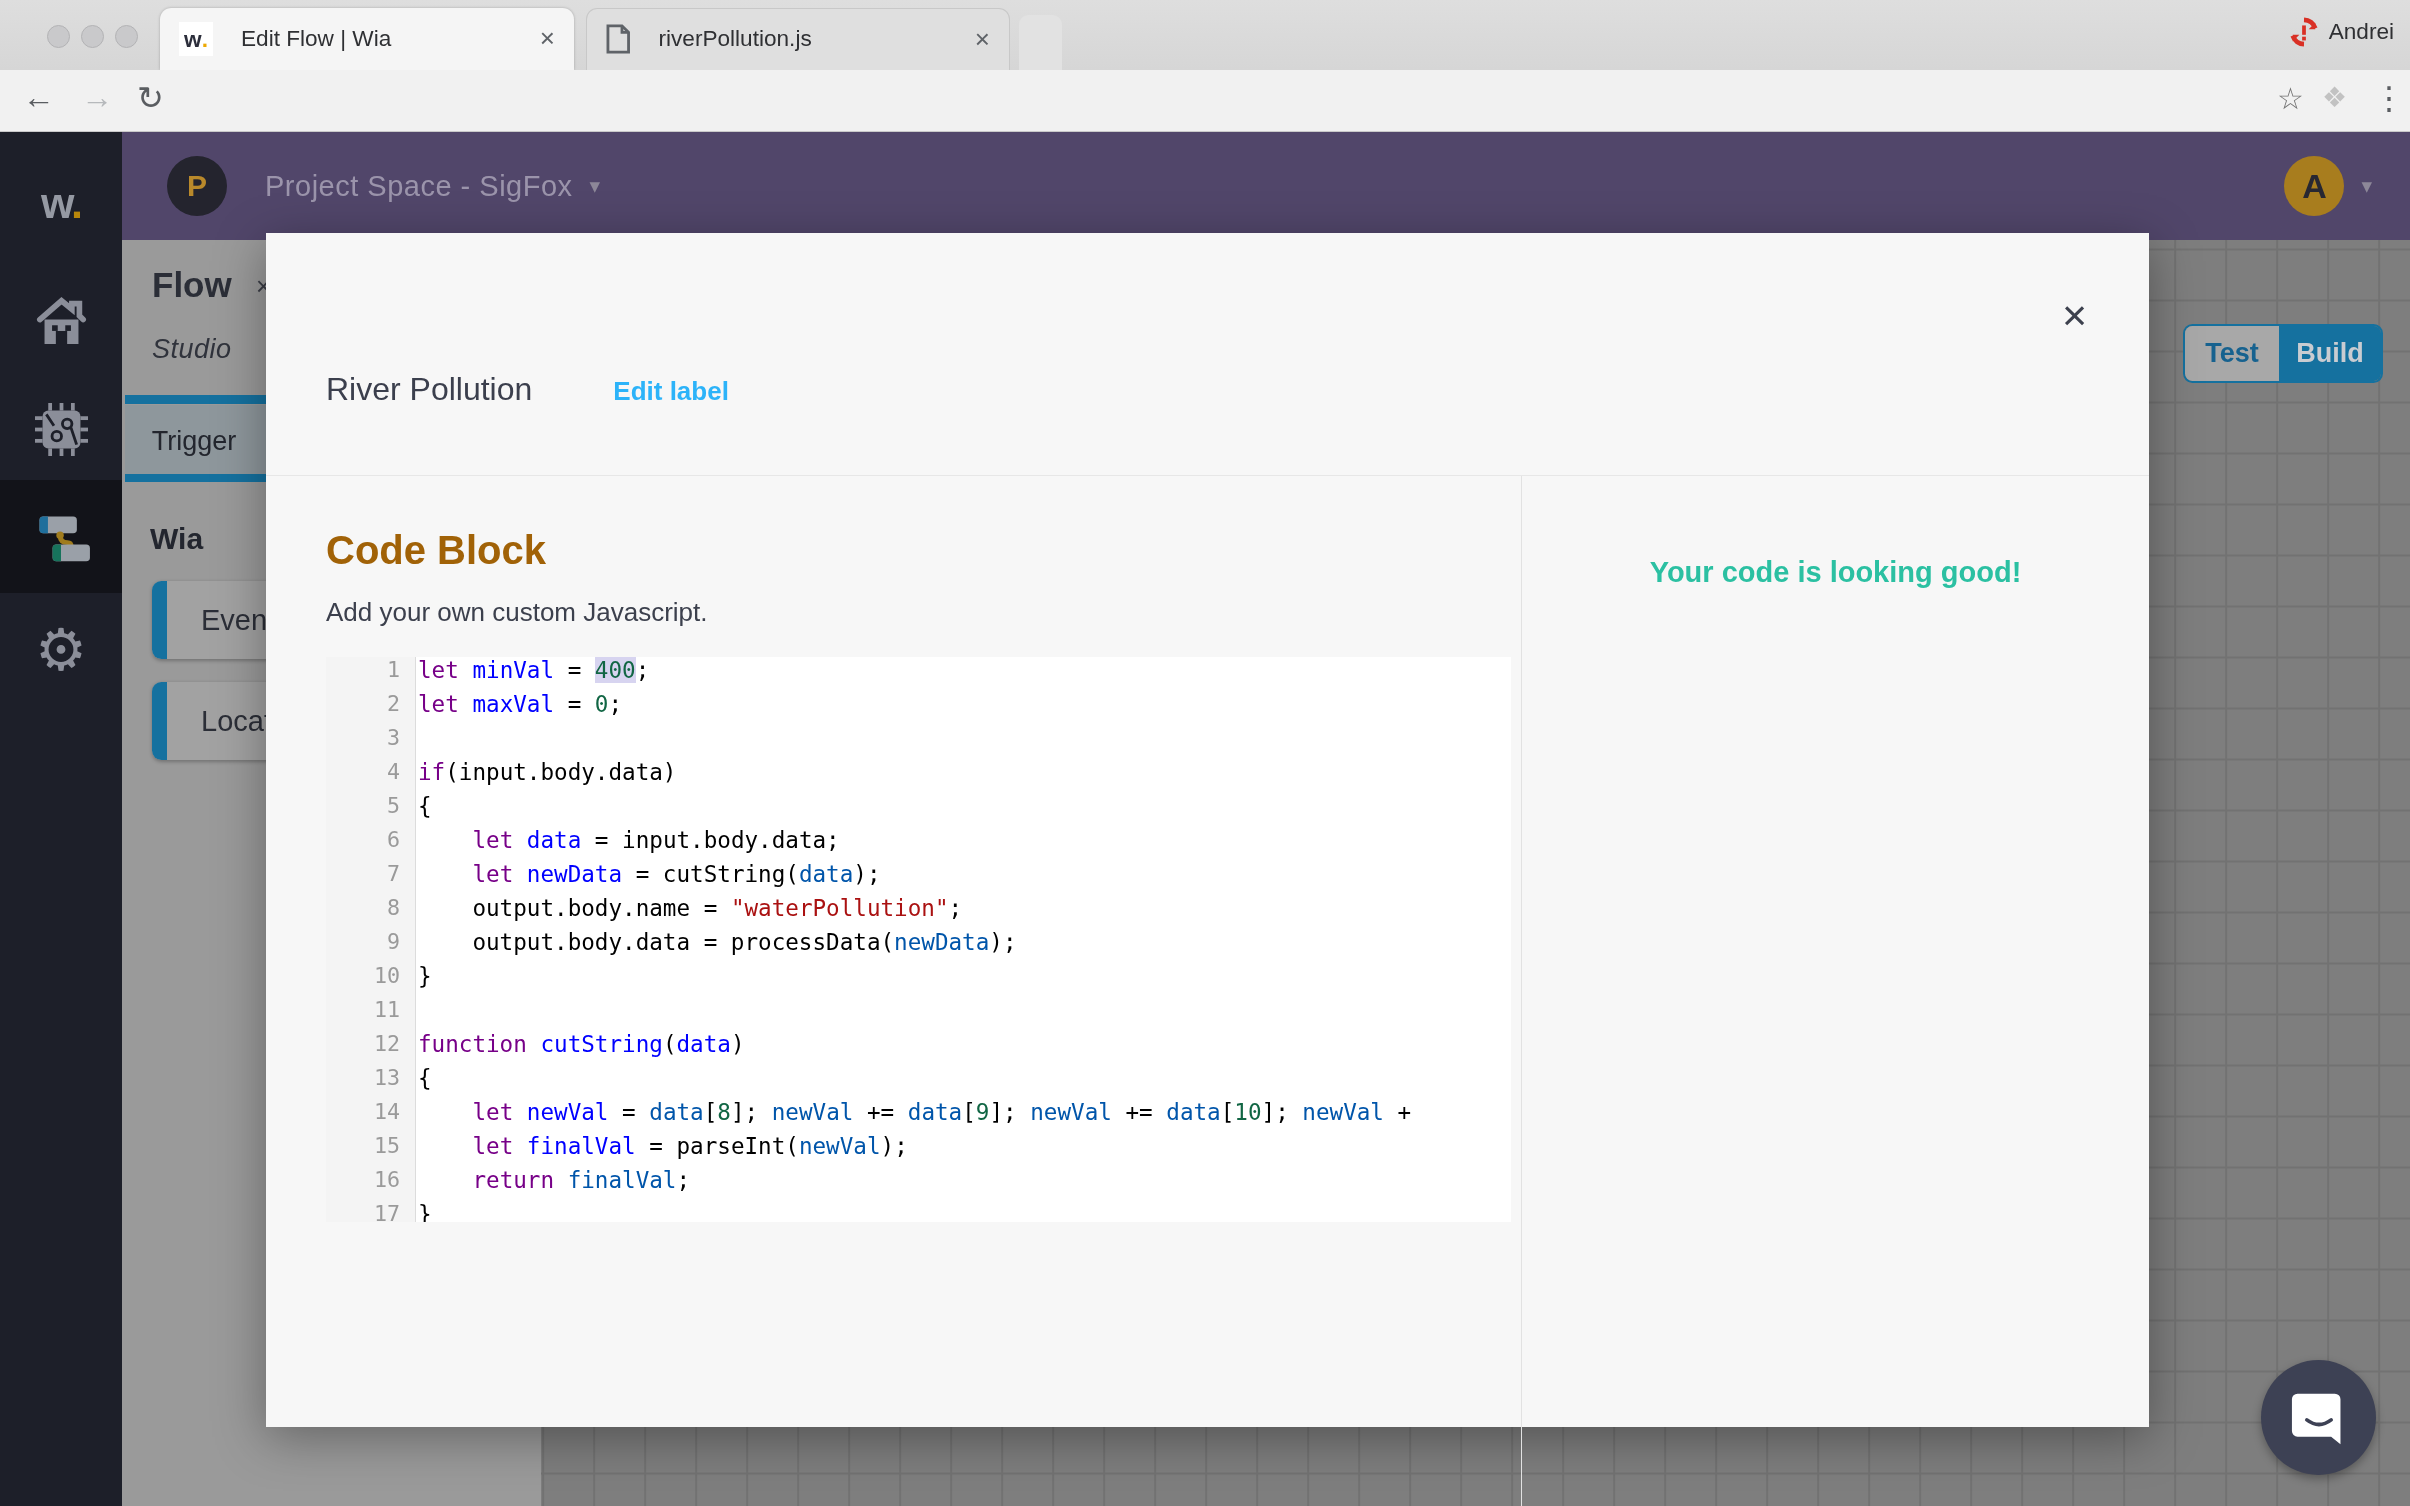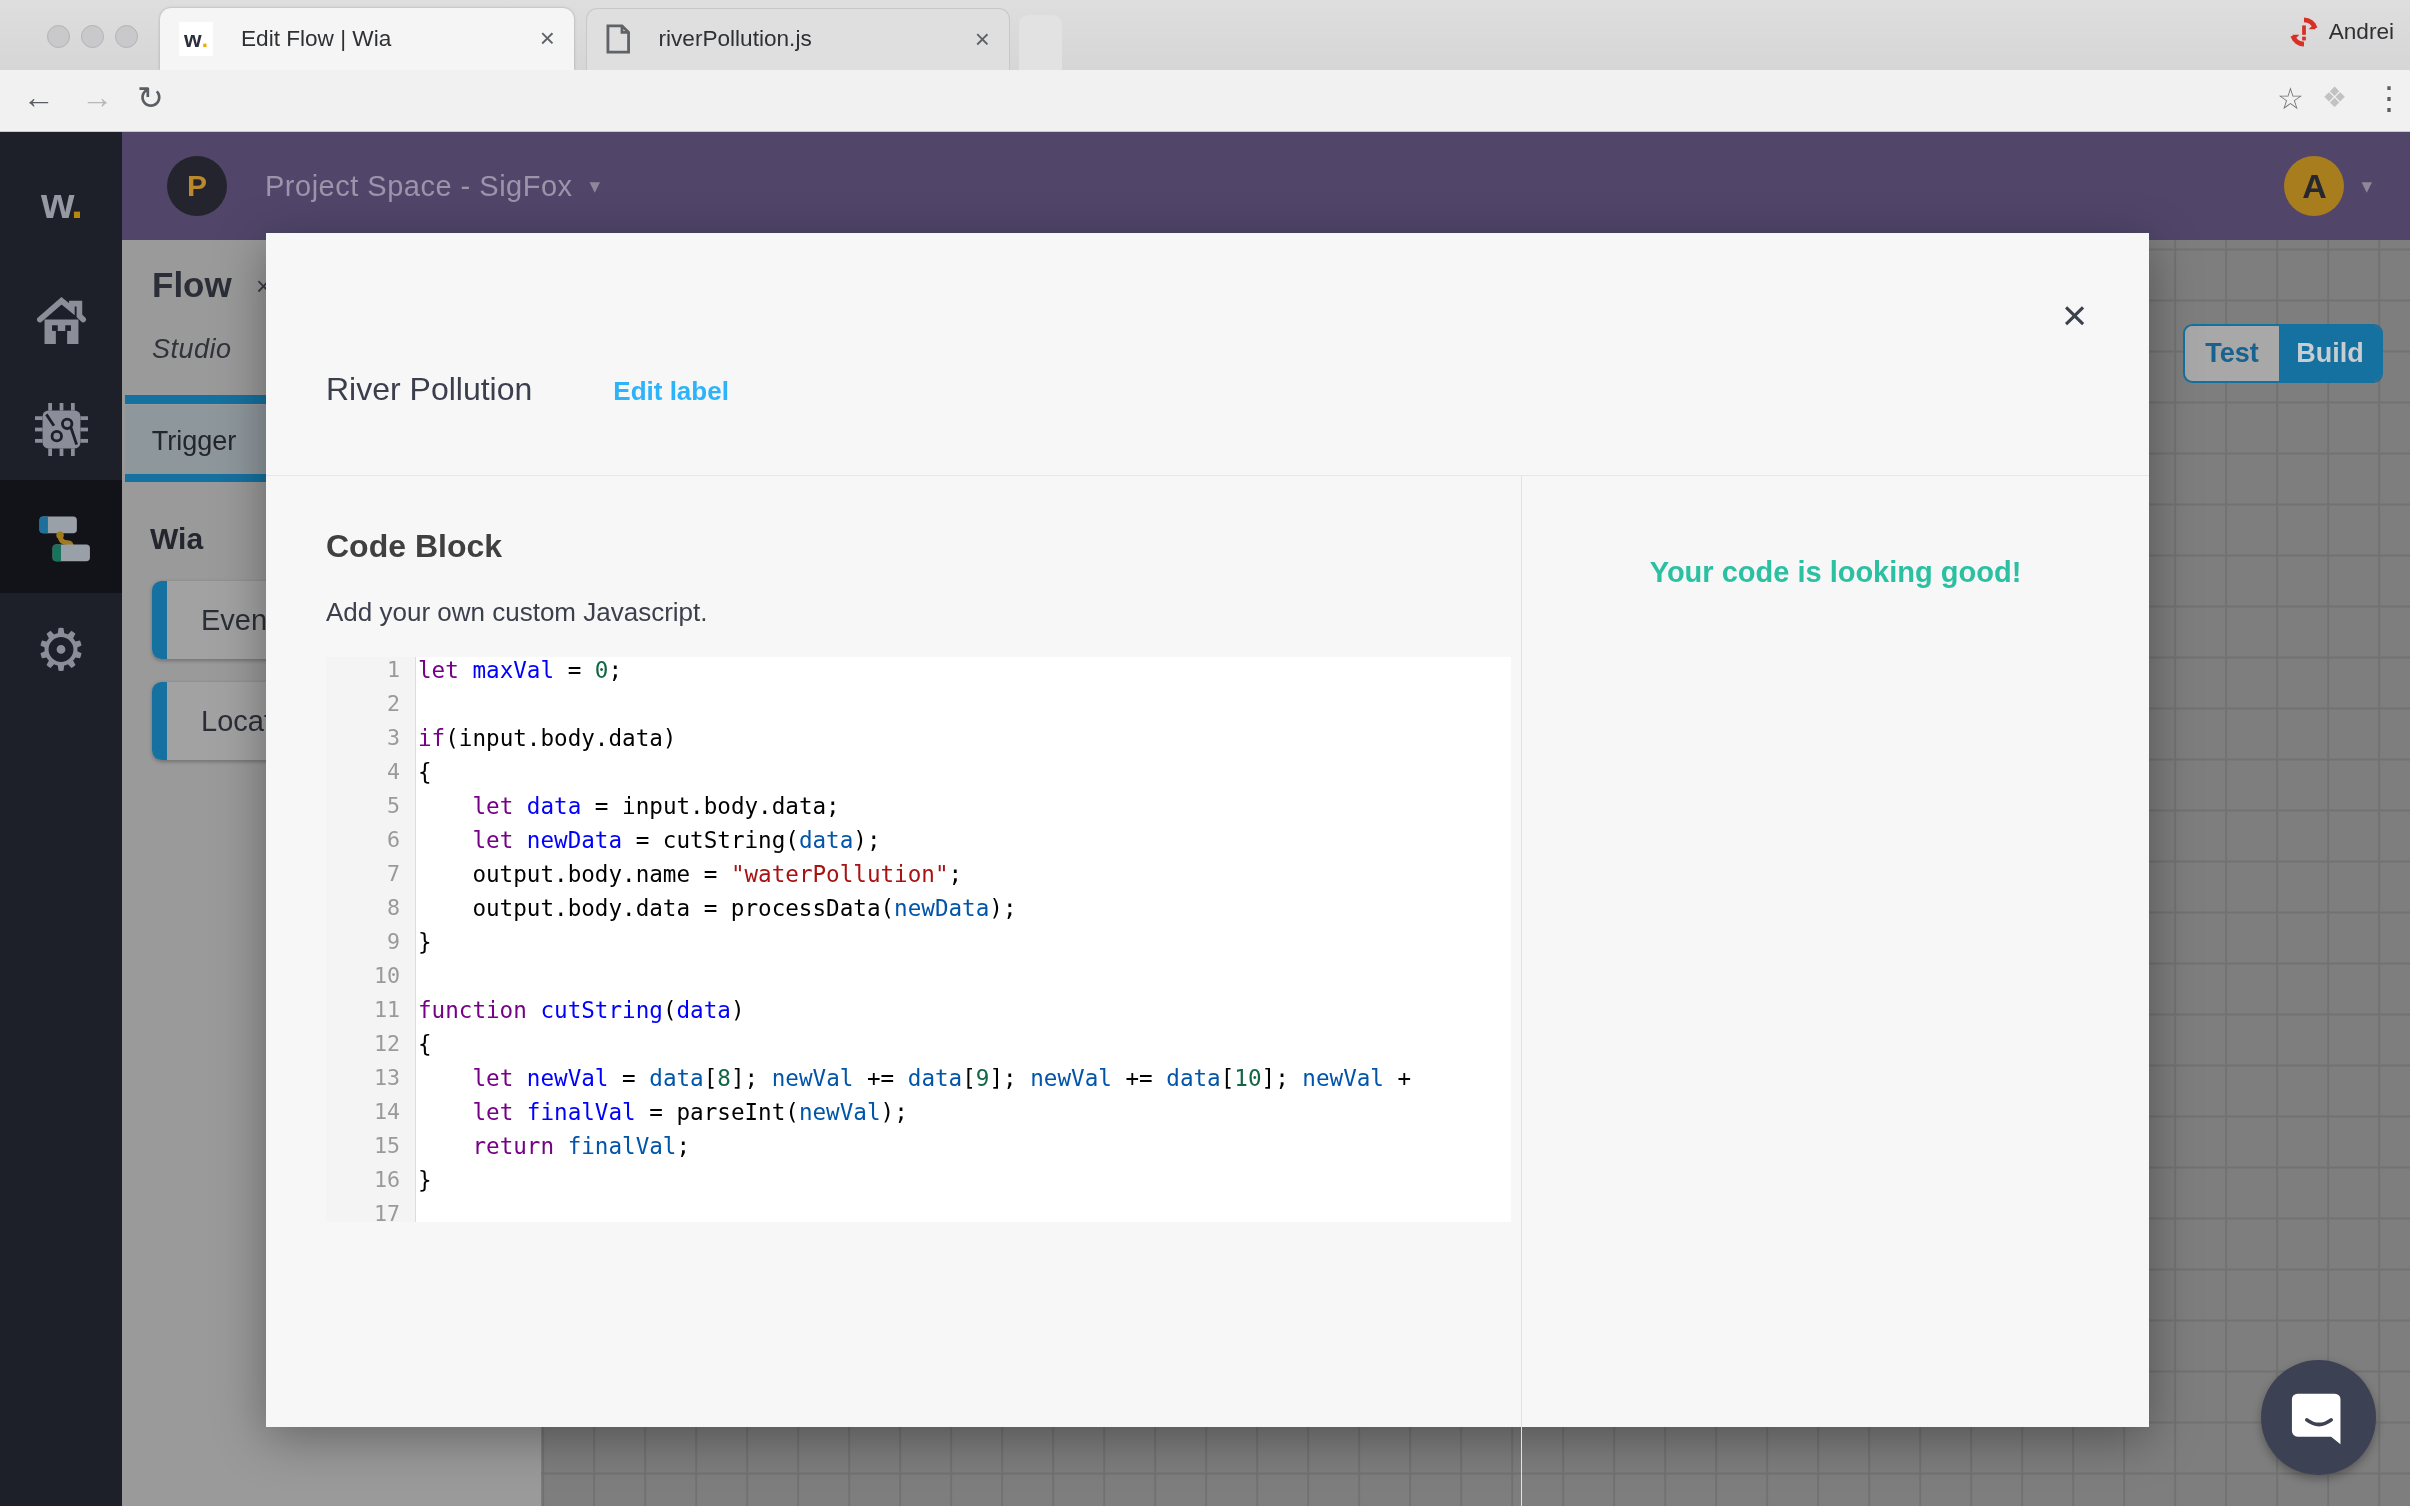--- a/index.html
+++ b/index.html
@@ -71,21 +71,21 @@
   #modal-header{left:0;top:0;width:1883px;height:243px;border-bottom:1.9px solid #e7e7e7;box-sizing:border-box;}
   #modal-title{left:60px;top:66px;font-size:42px;font-weight:600;color:#3b3f4d;letter-spacing:0.3px;}
   #modal-sub{left:60px;top:138px;display:flex;align-items:baseline;gap:32px;}
   #node-name{font-size:32px;color:#3b3f4d;}
   #edit-label{font-size:26px;color:#2cb3f9;margin-left:49px;font-weight:600;}
   #modal-close{right:62px;top:58px;font-size:43px;font-weight:300;color:#3d414e;}
 
   #modal-body{left:0;top:243px;width:1883px;height:1031px;display:flex;}
   #body-left{width:1255px;height:100%;box-sizing:border-box;position:relative;border-bottom:1.9px solid #e7e7e7;}
   #body-right{width:628px;height:100%;box-sizing:border-box;border-left:1.9px solid #e2e2e2;border-bottom:1.9px solid #e7e7e7;position:relative;}
-  #code-title{left:60px;top:52px;font-size:32px;font-weight:600;color:#404040;}
+  #code-title{left:60px;top:52px;font-size:40px;font-weight:600;color:#a16207;}
   #code-sub{left:60px;top:121px;font-size:26px;color:#3c404d;}
   #status-msg{left:0;top:80px;width:100%;text-align:center;font-size:29px;font-weight:600;color:#2bc0a2;}
 
   #editor{left:60px;top:181px;width:1185px;height:565px;background:#fff;overflow:hidden;}
   #editor-gutter{left:0;top:0;width:90px;height:584px;background:#f4f4f4;border-right:1.9px solid #dcdcdc;box-sizing:border-box;}
   .ln{height:34px;line-height:34px;text-align:right;padding-right:15px;color:#9a9a9a;font:21.7px "DejaVu Sans Mono",monospace;}
   #editor-code{left:92px;top:0;width:1092px;}
   .cl{height:34px;line-height:34px;font:22.6px "DejaVu Sans Mono",monospace;white-space:pre;}
   .tk-k{color:#770088;}
   .tk-d{color:#0000ff;}
@@ -278,20 +278,21 @@
             <div class="ln">10</div>
             <div class="ln">11</div>
             <div class="ln">12</div>
             <div class="ln">13</div>
             <div class="ln">14</div>
             <div class="ln">15</div>
             <div class="ln">16</div>
             <div class="ln">17</div>
           </div>
         <div id="editor-code" class="abs">
+            <div class="cl"><span class="tk-k">let</span><span class="tk-p"> </span><span class="tk-d">minVal</span><span class="tk-p"> = </span><span class="tk-nsel">400</span><span class="tk-p">;</span></div>
             <div class="cl"><span class="tk-k">let</span><span class="tk-p"> </span><span class="tk-d">maxVal</span><span class="tk-p"> = </span><span class="tk-n">0</span><span class="tk-p">;</span></div>
             <div class="cl">&nbsp;</div>
             <div class="cl"><span class="tk-k">if</span><span class="tk-p">(input.body.data)</span></div>
             <div class="cl"><span class="tk-p">{</span></div>
             <div class="cl"><span class="tk-p">    </span><span class="tk-k">let</span><span class="tk-p"> </span><span class="tk-d">data</span><span class="tk-p"> = input.body.data;</span></div>
             <div class="cl"><span class="tk-p">    </span><span class="tk-k">let</span><span class="tk-p"> </span><span class="tk-d">newData</span><span class="tk-p"> = cutString(</span><span class="tk-v">data</span><span class="tk-p">);</span></div>
             <div class="cl"><span class="tk-p">    output.body.name = </span><span class="tk-s">"waterPollution"</span><span class="tk-p">;</span></div>
             <div class="cl"><span class="tk-p">    output.body.data = processData(</span><span class="tk-v">newData</span><span class="tk-p">);</span></div>
             <div class="cl"><span class="tk-p">}</span></div>
             <div class="cl">&nbsp;</div>

